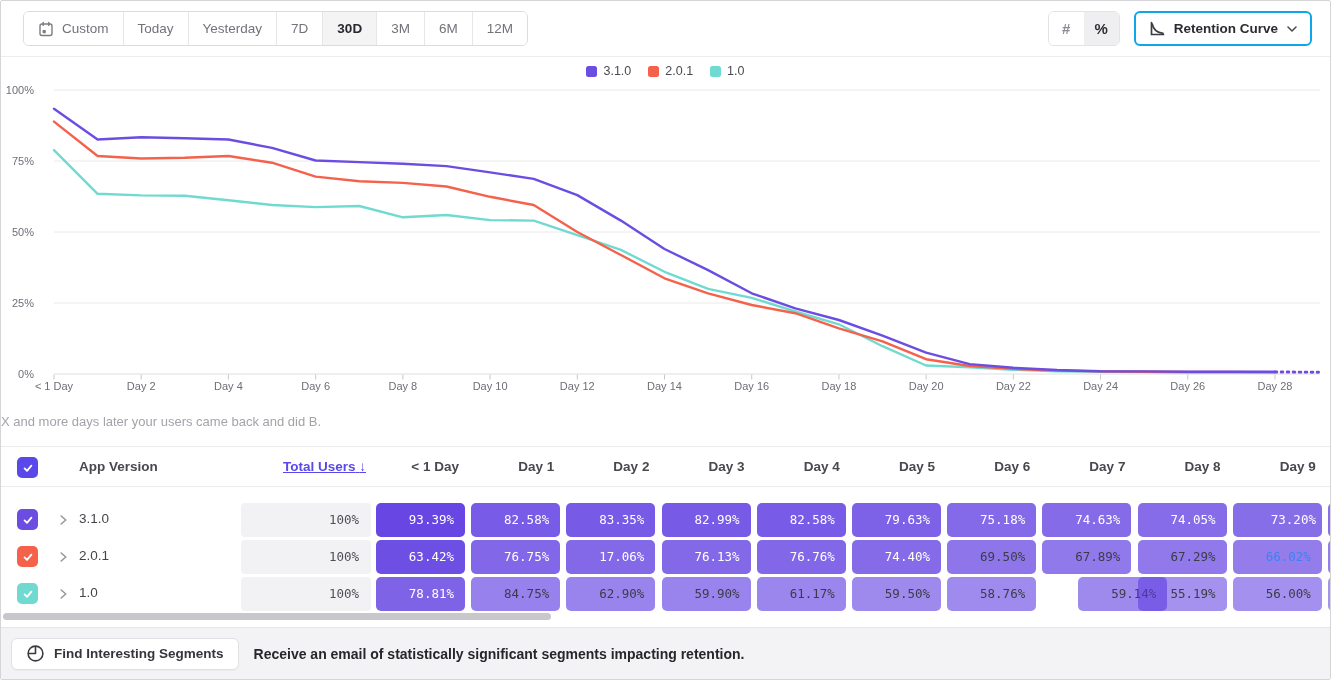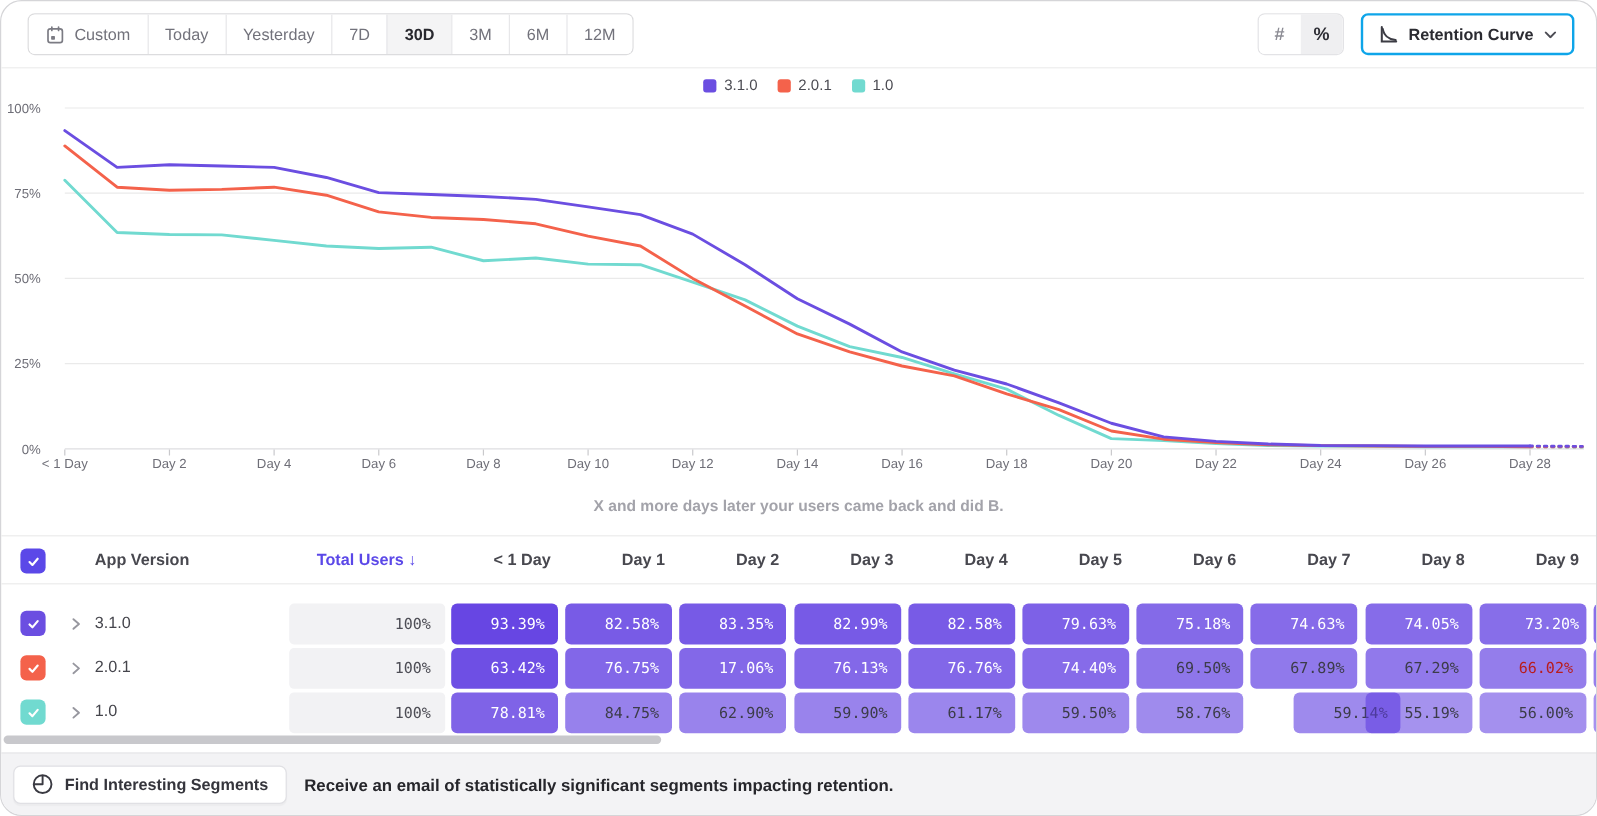--- a/index.html
+++ b/index.html
@@ -1,38 +1,38 @@
 <!DOCTYPE html>
 <html><head>
 <meta charset="utf-8">
 <style>
   * { box-sizing: border-box; margin: 0; padding: 0; }
   html,body { width:1331px; height:680px; background:#fff; font-family:"Liberation Sans", sans-serif; }
-  .card { position:relative; width:1331px; height:680px; border:1px solid #d5d5d8; border-radius:18px; overflow:hidden; display:flex; flex-direction:column; background:#fff; }
+  .card { position:relative; width:1331px; height:680px; border:1px solid #d5d5d8; border-radius:2px; overflow:hidden; display:flex; flex-direction:column; background:#fff; }
 
   
   .toolbar { height:56px; flex:none; display:flex; align-items:center; justify-content:space-between; padding:0 18px 0 22px; border-bottom:1px solid #ededed; }
   .range-group { display:flex; border:1px solid #dcdcde; border-radius:6px; overflow:hidden; height:35px; }
   .range-btn { display:flex; align-items:center; gap:8px; padding:0 14px; background:#fff; border:none; border-left:1px solid #e7e7e9; font-family:inherit; font-size:13.5px; color:#72727b; cursor:pointer; }
   .range-btn:first-child { border-left:none; }
   .range-btn.active { background:#f4f4f5; color:#28282e; font-weight:bold; }
   .right-controls { display:flex; align-items:center; gap:14px; }
   .mode-toggle { display:flex; border:1px solid #e3e3e6; border-radius:6px; overflow:hidden; height:35px; }
   .mode-btn { width:35px; display:flex; align-items:center; justify-content:center; font-size:15px; font-weight:bold; background:#fff; border:none; color:#8d8d95; cursor:pointer; font-family:inherit; }
   .mode-btn.active { background:#efeff1; color:#2e2e35; }
   .chart-type-btn { display:flex; align-items:center; gap:9px; height:35px; padding:0 13px; background:#fff; border:2px solid #0ea5e9; border-radius:6px; font-family:inherit; font-size:13.5px; font-weight:bold; color:#2b2b31; cursor:pointer; }
 
   
   .chart-section { position:relative; height:390px; flex:none; border-bottom:1px solid #ececec; }
   .legend { position:absolute; top:7px; left:0; right:0; display:flex; justify-content:center; gap:17px; }
   .legend-item { display:flex; align-items:center; gap:6px; }
   .legend-swatch { width:11px; height:11px; border-radius:2.5px; }
   .legend-label { font-size:12.5px; color:#4b4b52; }
   #chart { position:absolute; top:28px; left:0; }
-  .x-caption { position:absolute; top:357px; left:0; right:0; text-align:center; font-size:13px; color:#a3a3aa;font-weight:bold; }
+  .x-caption { position:absolute; top:357px; left:0; right:0; font-size:13px; color:#a3a3aa; }
 
   
   .table-section { position:relative; height:180px; flex:none; overflow:hidden; }
   .thead { position:relative; height:40px; border-bottom:1px solid #ececec; }
   .th { position:absolute; top:0; height:40px; line-height:40px; font-size:13.5px; font-weight:bold; color:#48484f; white-space:nowrap; }
   .th-days { text-align:right; }
   .th-total { color:#5b48e8; text-align:right; cursor:pointer; }
   .rows { position:relative; padding-top:16px; }
   .trow { position:relative; height:34px; margin-bottom:3px; width:1331px; }
   .checkbox { position:absolute; left:16px; width:21px; height:21px; border-radius:5px; display:flex; align-items:center; justify-content:center; cursor:pointer; }
@@ -183,21 +183,21 @@
   </div>
 
   <div class="table-section">
     <div class="thead">
       <div class="checkbox" style="background:#5b48e8;">
         <svg width="12" height="12" viewBox="0 0 12 12">
             <path d="M2.6 6.4 L5 8.8 L9.4 3.6" stroke="#fff" stroke-width="1.8" fill="none" stroke-linecap="round" stroke-linejoin="round"></path>
           </svg>
       </div>
       <div class="th" style="left:78px;">App Version</div>
-      <div class="th th-total" style="left:224px; width:122px;"><span>Total Users</span> <span>↓</span></div>
+      <div class="th th-total" style="left:243px; width:122px;text-decoration:underline;"><span>Total Users</span> <span>↓</span></div>
     <div class="th th-days" style="left: 375px; width: 83px;">&lt; 1 Day</div>
         <div class="th th-days" style="left: 470.2px; width: 83px;">Day 1</div>
         <div class="th th-days" style="left: 565.4px; width: 83px;">Day 2</div>
         <div class="th th-days" style="left: 660.6px; width: 83px;">Day 3</div>
         <div class="th th-days" style="left: 755.8px; width: 83px;">Day 4</div>
         <div class="th th-days" style="left: 851px; width: 83px;">Day 5</div>
         <div class="th th-days" style="left: 946.2px; width: 83px;">Day 6</div>
         <div class="th th-days" style="left: 1041.4px; width: 83px;">Day 7</div>
         <div class="th th-days" style="left: 1136.6px; width: 83px;">Day 8</div>
         <div class="th th-days" style="left: 1231.8px; width: 83px;">Day 9</div>
@@ -243,21 +243,21 @@
           <div class="pill pill-total">100%</div>
           <div class="pill pill-cell" style="left: 375px; background: rgba(92, 57, 225, 0.89); color: rgb(255, 255, 255);">63.42%</div>
           <div class="pill pill-cell" style="left: 470.2px; background: rgba(92, 57, 225, 0.77); color: rgb(255, 255, 255);">76.75%</div>
           <div class="pill pill-cell" style="left: 565.4px; background: rgba(92, 57, 225, 0.76); color: rgb(255, 255, 255);">17.06%</div>
           <div class="pill pill-cell" style="left: 660.6px; background: rgba(92, 57, 225, 0.76); color: rgb(255, 255, 255);">76.13%</div>
           <div class="pill pill-cell" style="left: 755.8px; background: rgba(92, 57, 225, 0.77); color: rgb(255, 255, 255);">76.76%</div>
           <div class="pill pill-cell" style="left: 851px; background: rgba(92, 57, 225, 0.745); color: rgb(255, 255, 255);">74.40%</div>
           <div class="pill pill-cell" style="left: 946.2px; background: rgba(92, 57, 225, 0.694); color: rgb(60, 60, 73);">69.50%</div>
           <div class="pill pill-cell" style="left: 1041.4px; background: rgba(92, 57, 225, 0.68); color: rgb(60, 60, 73);">67.89%</div>
           <div class="pill pill-cell" style="left: 1136.6px; background: rgba(92, 57, 225, 0.675); color: rgb(60, 60, 73);">67.29%</div>
-          <div class="pill pill-cell" style="left: 1231.8px; background: rgba(92, 57, 225, 0.66); color: #b91c1c;">66.02%</div>
+          <div class="pill pill-cell" style="left: 1231.8px; background: rgba(92, 57, 225, 0.66); color: #3b82f6;">66.02%</div>
           <div class="pill pill-cell" style="left: 1327px; background: rgba(92, 57, 225, 0.647);"></div>
         </div>
         <div class="trow">
           <div class="checkbox" style="background: rgb(113, 218, 208);">
             <svg width="12" height="12" viewBox="0 0 12 12">
               <path d="M2.6 6.4 L5 8.8 L9.4 3.6" stroke="#fff" stroke-width="1.8" fill="none" stroke-linecap="round" stroke-linejoin="round"></path>
             </svg>
           </div>
           <span class="row-chevron">
             <svg width="9" height="12" viewBox="0 0 9 12">

